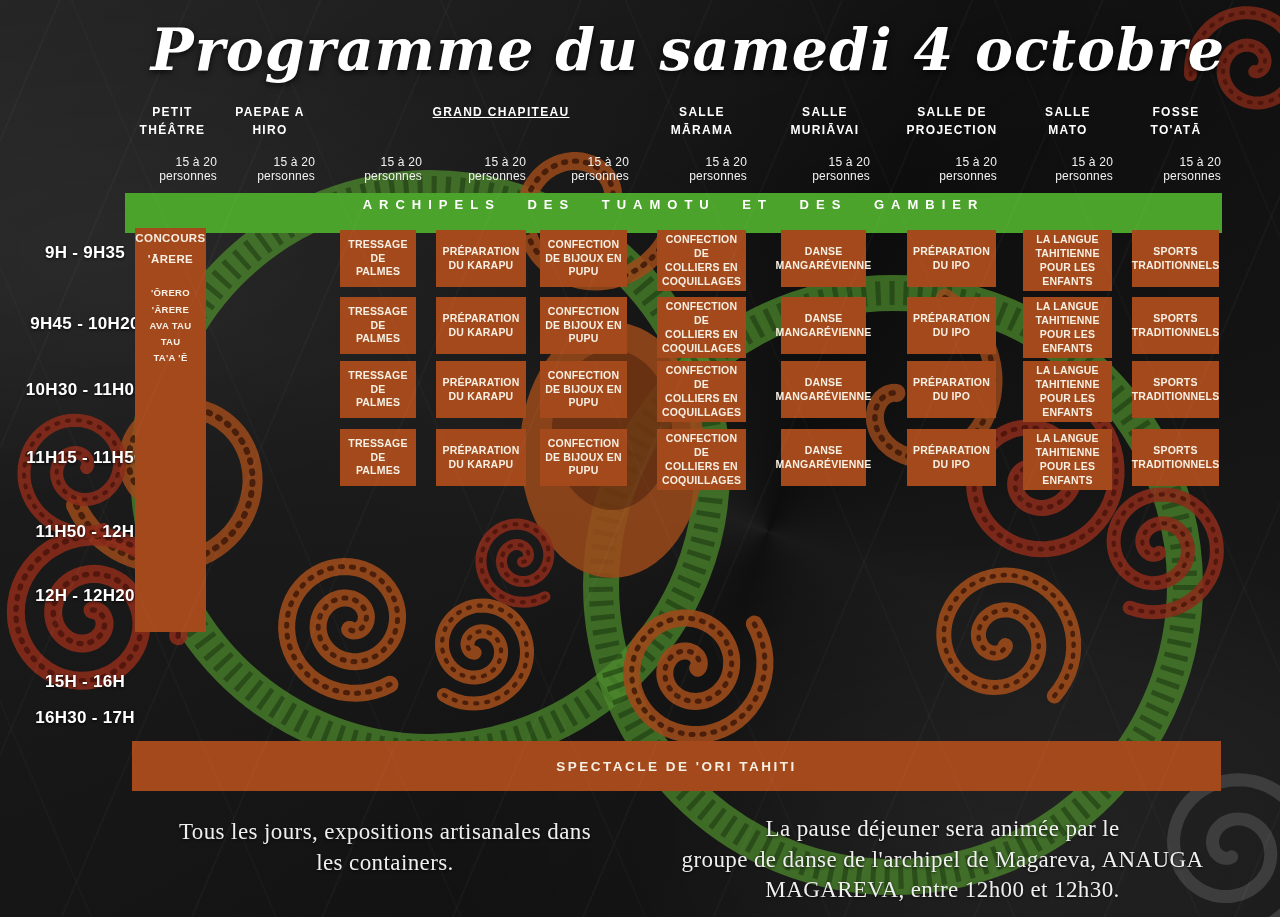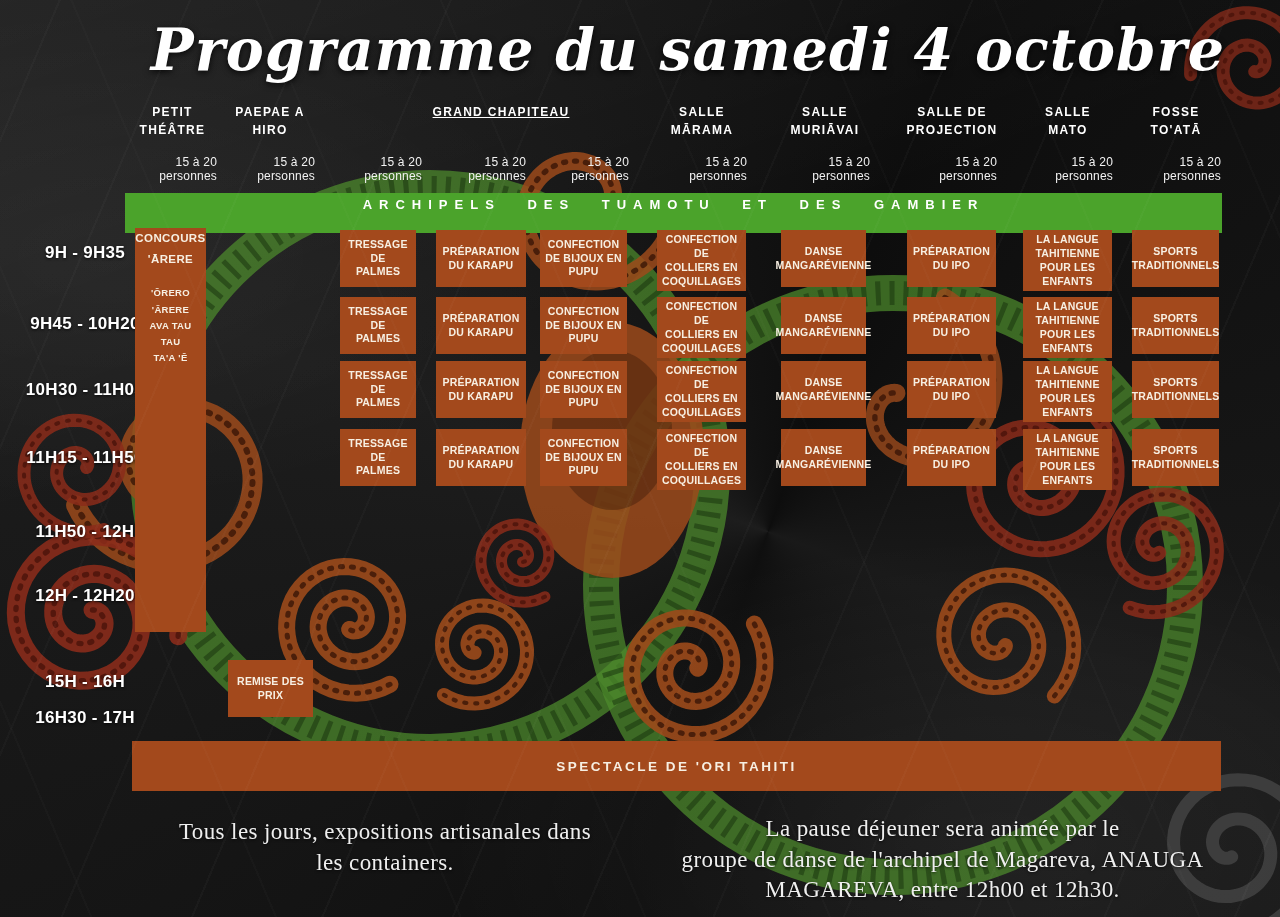--- a/index.html
+++ b/index.html
@@ -263,22 +263,20 @@
         <div class="cell" style="left: 1132px; top: 230px; width: 87px;">SPORTS
 TRADITIONNELS</div>
         <div class="cell" style="left: 1132px; top: 297px; width: 87px;">SPORTS
 TRADITIONNELS</div>
         <div class="cell" style="left: 1132px; top: 361px; width: 87px;">SPORTS
 TRADITIONNELS</div>
         <div class="cell" style="left: 1132px; top: 429px; width: 87px;">SPORTS
 TRADITIONNELS</div>
       </div>
 
-    <div class="cell remise">REMISE DES
-PRIX</div>
 
     <div class="spectacle">SPECTACLE DE 'ORI TAHITI</div>
 
     <div class="footnote" id="footnote-left">Tous les jours, expositions artisanales dans
 les containers.</div>
     <div class="footnote" id="footnote-right">La pause déjeuner sera animée par le
 groupe de danse de l'archipel de Magareva, ANAUGA
 MAGAREVA, entre 12h00 et 12h30.</div>
   </div>
 </div>

